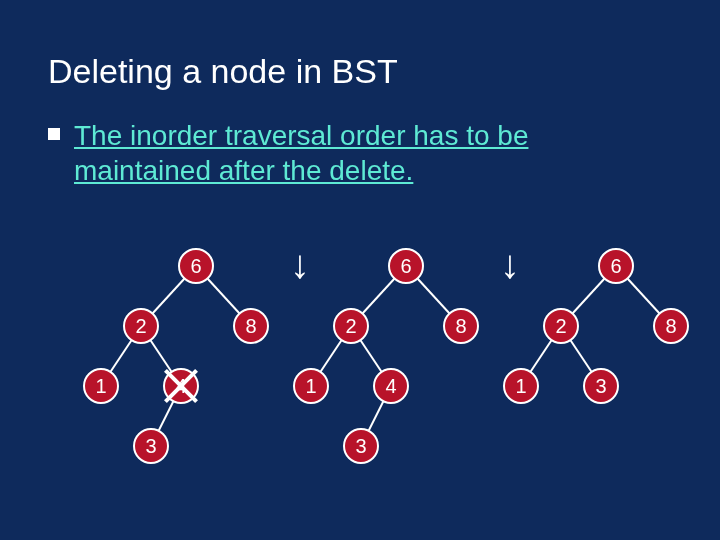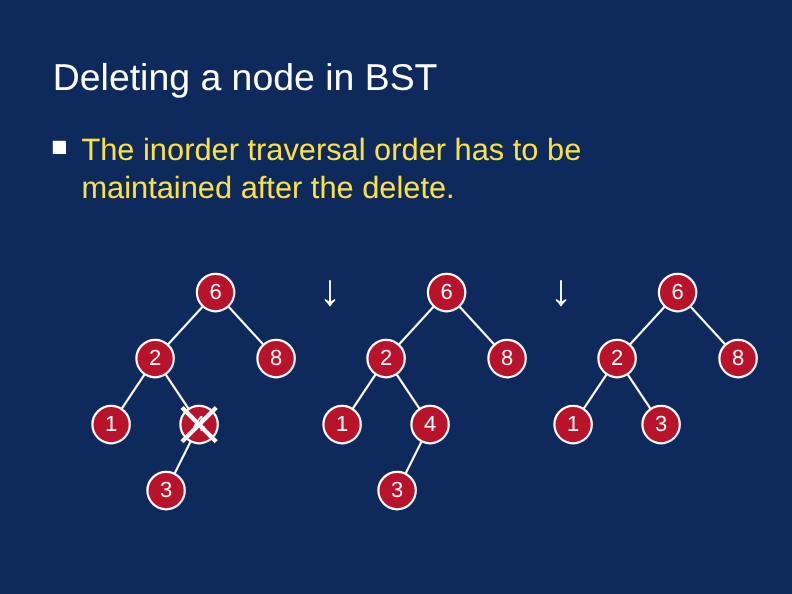--- a/index.html
+++ b/index.html
@@ -31,22 +31,23 @@
     width: 12px;
     height: 12px;
     background: #ffffff;
     margin-top: 10px;
     margin-right: 14px;
     flex: none;
   }
   .bullet-text {
     font-size: 28px;
     line-height: 1.25;
-    color: #fde047;
+    color: #5eead4;
     max-width: 580px;
+    text-decoration: underline;
   }
   .stage {
     position: absolute;
     left: 0;
     top: 0;
     width: 720px;
     height: 540px;
   }
   .node {
     position: absolute;

